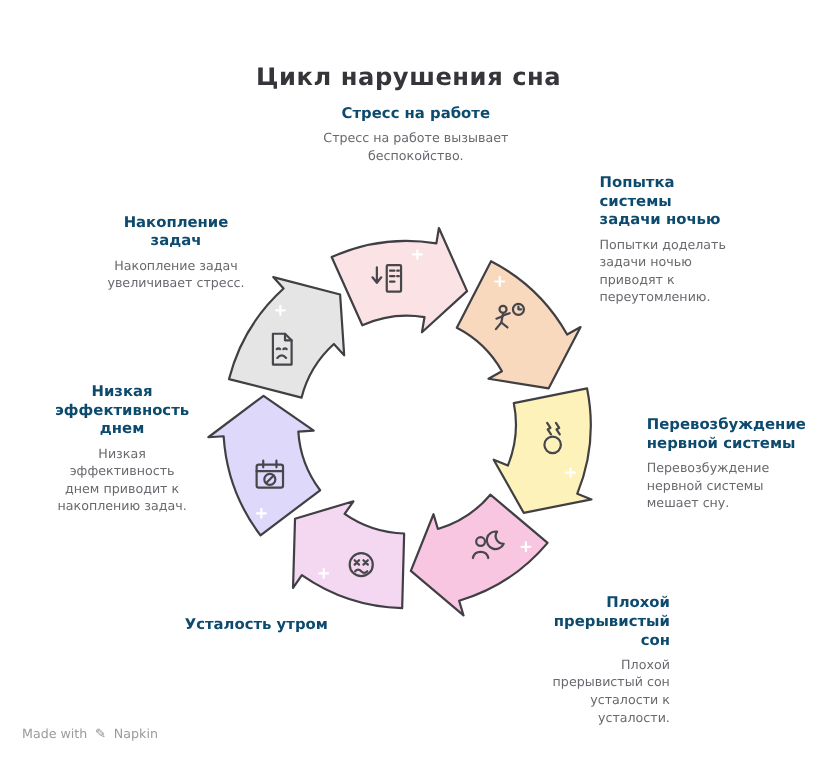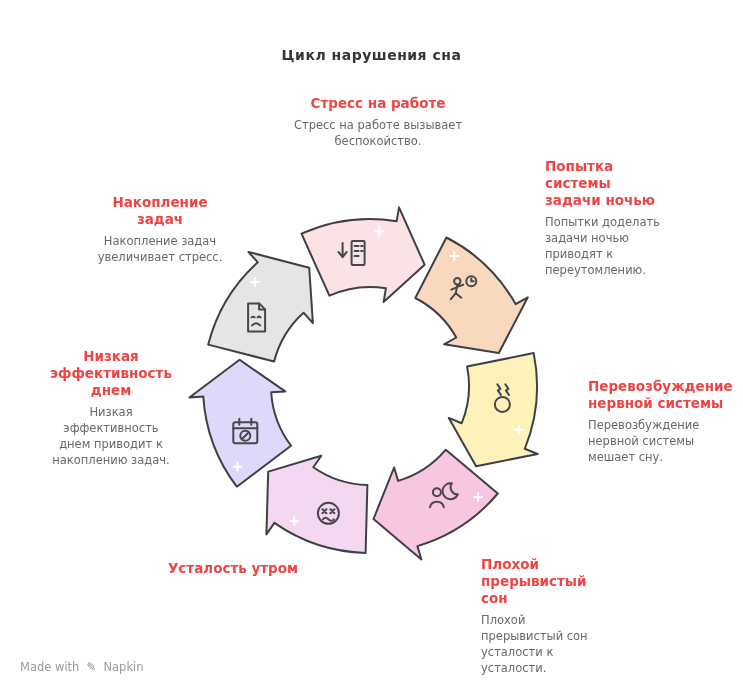--- a/index.html
+++ b/index.html
@@ -5,37 +5,37 @@
   html,body{margin:0;padding:0;background:#ffffff;}
   .canvas{
     position:relative;
     width:743px;height:690px;
     background:#ffffff;
     font-family:"DejaVu Sans","Liberation Sans",sans-serif;
     overflow:hidden;
   }
   .title{
     position:absolute;top:46px;left:0;right:0;
-    margin:1px;text-align:center;
-    font-size:14px;font-weight:700;letter-spacing:.5px;
+    margin:12px;text-align:center;
+    font-size:22px;font-weight:700;letter-spacing:.5px;
     color:#35353a;
   }
   #cycle-svg{position:absolute;left:0;top:0;}
   .label{position:absolute;}
   .label-heading{
-    font-size:13.5px;font-weight:700;color:#ef4444;
+    font-size:13.5px;font-weight:700;color:#0c4a6e;
     line-height:1.25;margin-bottom:5px;
   }
   .label-desc{
     font-size:11.5px;color:#68686e;line-height:1.4;
   }
   .seg0{left:287px;top:95px;width:182px;text-align:center;}
   .seg1{left:545px;top:158px;width:125px;text-align:left;}
   .seg2{left:588px;top:378px;width:140px;text-align:left;}
-  .seg3{left:481px;top:556px;width:128px;text-align:left;}
+  .seg3{left:481px;top:540px;width:128px;text-align:right;}
   .seg4{left:158px;top:560px;width:150px;text-align:center;}
   .seg5{left:48px;top:348px;width:126px;text-align:center;}
   .seg6{left:90px;top:194px;width:140px;text-align:center;}
   .footer{
     position:absolute;left:20px;bottom:16px;
     font-size:11.5px;color:#9b9ba0;
     display:flex;align-items:center;gap:7px;
   }
   .footer .pen{font-size:12px;color:#8c8c92;}
 </style>

